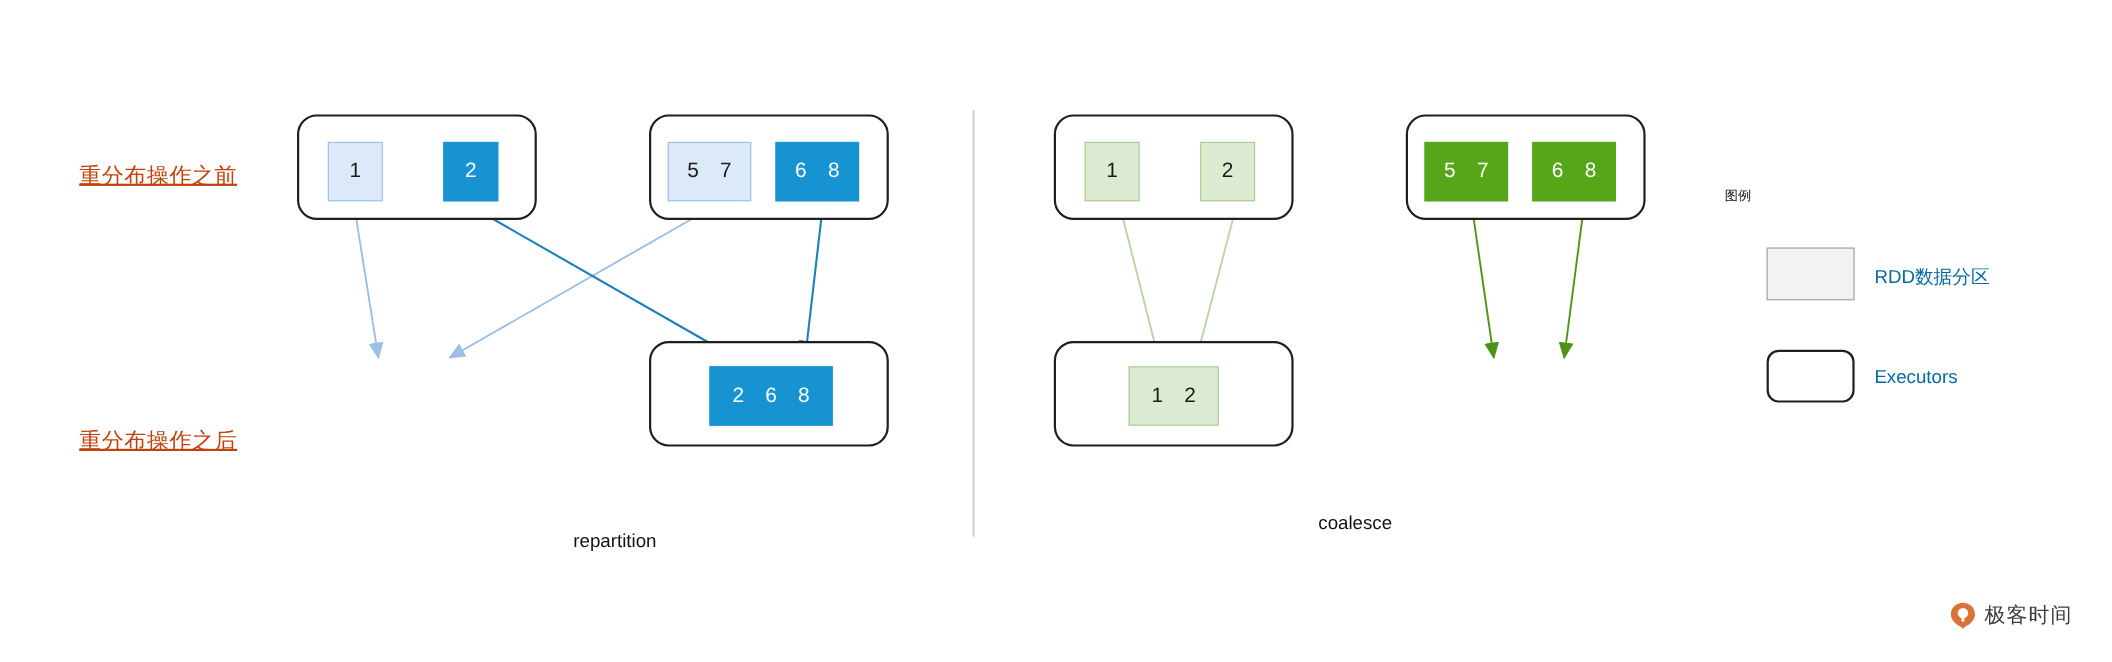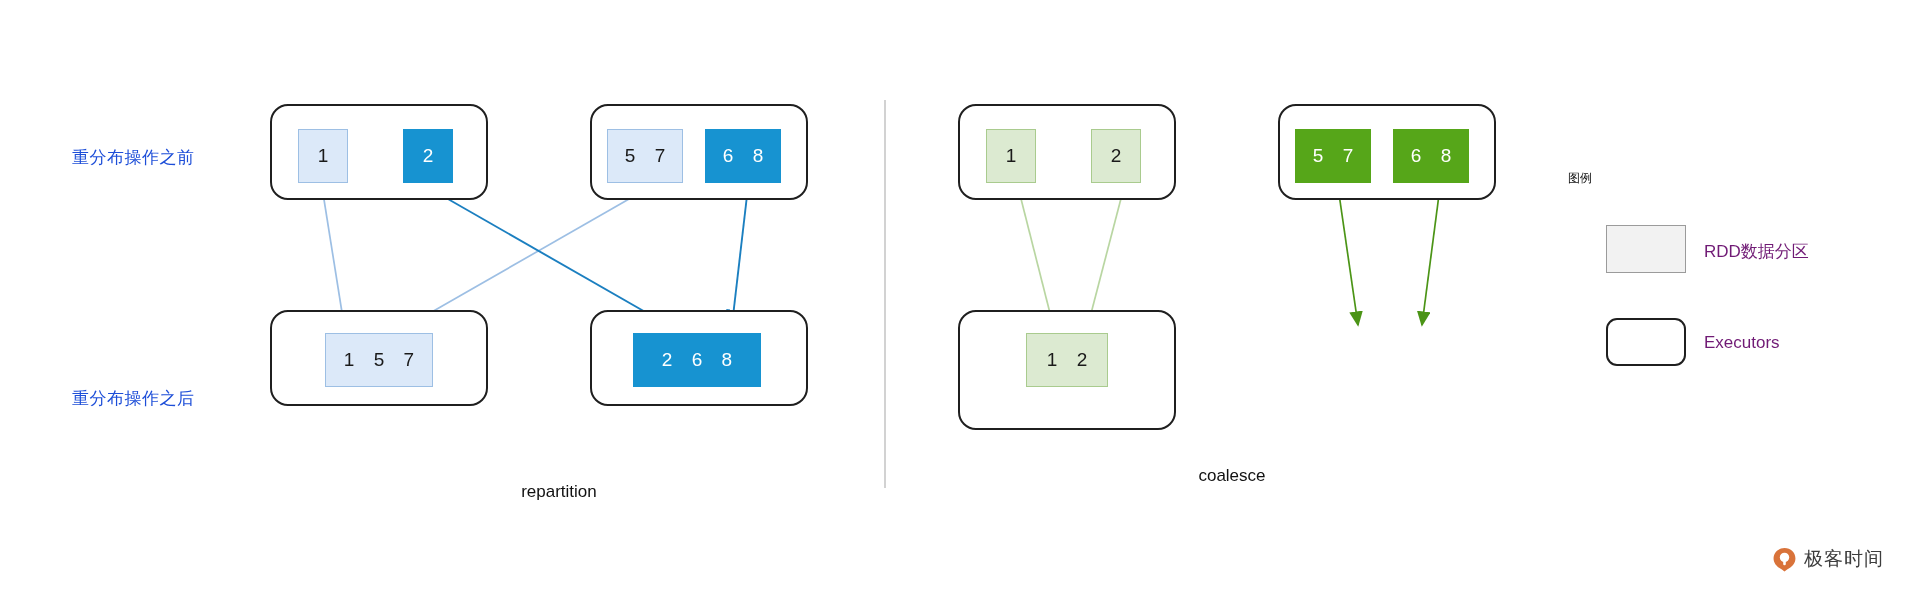--- a/index.html
+++ b/index.html
@@ -29,24 +29,25 @@
     left: 0;
     top: 0;
     width: 1920px;
     height: 602px;
     pointer-events: none;
   }
 
   
   .row-label {
     position: absolute;
-    font-size: 17px;
+    font-size: 20px;
     letter-spacing: 0.5px;
-    color: #1d4ed8;
-    white-space: nowrap;
+    color: #c2410c;
+    white-space: nowrap;
+    text-decoration: underline;
   }
   #row-label-before { left: 72px; top: 146px; }
   #row-label-after  { left: 72px; top: 347px; margin-top: 40px; }
 
   
   .executor {
     position: absolute;
     box-sizing: border-box;
     border: 2px solid #1f1f1f;
     border-radius: 18px;
@@ -118,21 +119,21 @@
     width: 80px;
     height: 48px;
     box-sizing: border-box;
     background: #ffffff;
     border: 2px solid #1f1f1f;
     border-radius: 11px;
   }
   .legend-text {
     position: absolute;
     font-size: 17px;
-    color: #701a75;
+    color: #0369a1;
     white-space: nowrap;
   }
   #legend-text-partition { left: 1704px; top: 240px; }
   #legend-text-executor  { left: 1704px; top: 333px; }
 
   
   #watermark {
     position: absolute;
     left: 1772px;
     top: 546px;
@@ -196,41 +197,38 @@
   <div class="executor" style="left:270px; top:104px; width:218px; height:96px;">
     <div class="partition p-blue-light" style="left:26px; top:23px; width:50px; height:54px;">1</div>
     <div class="partition p-blue-dark" style="left:131px; top:23px; width:50px; height:54px;">2</div>
   </div>
 
   <div class="executor" style="left:590px; top:104px; width:218px; height:96px;">
     <div class="partition p-blue-light" style="left:15px; top:23px; width:76px; height:54px;">5 7</div>
     <div class="partition p-blue-dark" style="left:113px; top:23px; width:76px; height:54px;">6 8</div>
   </div>
 
-  <div class="executor" style="left:270px; top:310px; width:218px; height:96px;">
-    <div class="partition p-blue-light" style="left:53px; top:21px; width:108px; height:54px;">1 5 7</div>
-  </div>
 
   <div class="executor" style="left:590px; top:310px; width:218px; height:96px;">
-    <div class="partition p-blue-dark" style="left:41px; top:21px; width:128px; height:54px;">2 6 8</div>
+    <div class="partition p-blue-dark" style="left:53px; top:21px; width:112px; height:54px;">2 6 8</div>
   </div>
 
   <div id="divider"></div>
 
   <div class="executor" style="left:958px; top:104px; width:218px; height:96px;">
     <div class="partition p-green-light" style="left:26px; top:23px; width:50px; height:54px;">1</div>
     <div class="partition p-green-light" style="left:131px; top:23px; width:50px; height:54px;">2</div>
   </div>
 
   <div class="executor" style="left:1278px; top:104px; width:218px; height:96px;">
     <div class="partition p-green-dark" style="left:15px; top:23px; width:76px; height:54px;">5 7</div>
     <div class="partition p-green-dark" style="left:113px; top:23px; width:76px; height:54px;">6 8</div>
   </div>
 
-  <div class="executor" style="left:958px; top:310px; width:218px; height:120px;">
+  <div class="executor" style="left:958px; top:310px; width:218px; height:96px;">
     <div class="partition p-green-light" style="left:66px; top:21px; width:82px; height:54px;">1 2</div>
   </div>
 
 
   <div class="caption" id="caption-repartition">repartition</div>
   <div class="caption" id="caption-coalesce">coalesce</div>
 
   <div id="legend-title">图例</div>
 
   <div class="legend-swatch-rect"></div>

